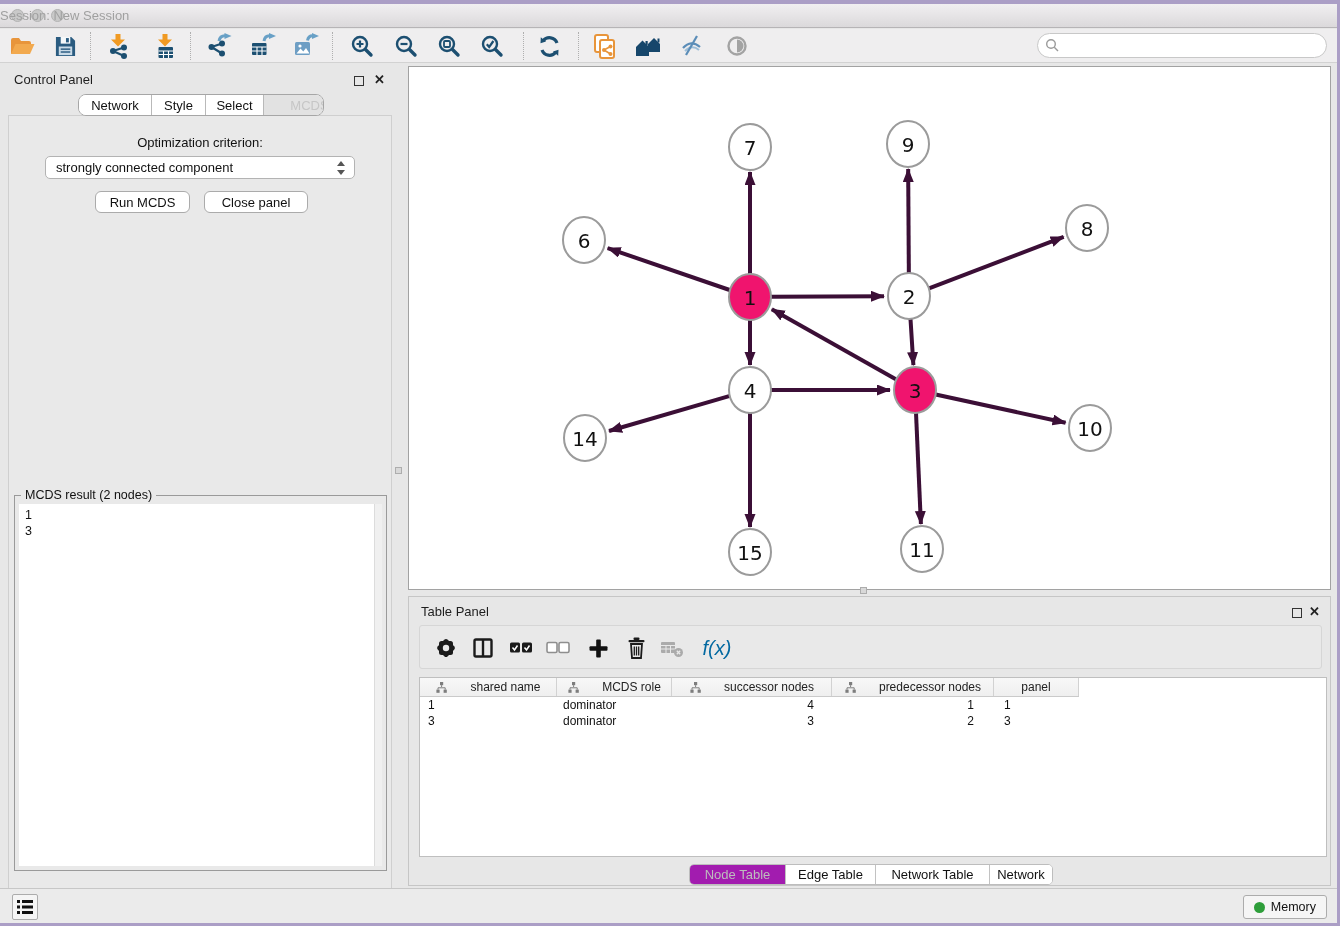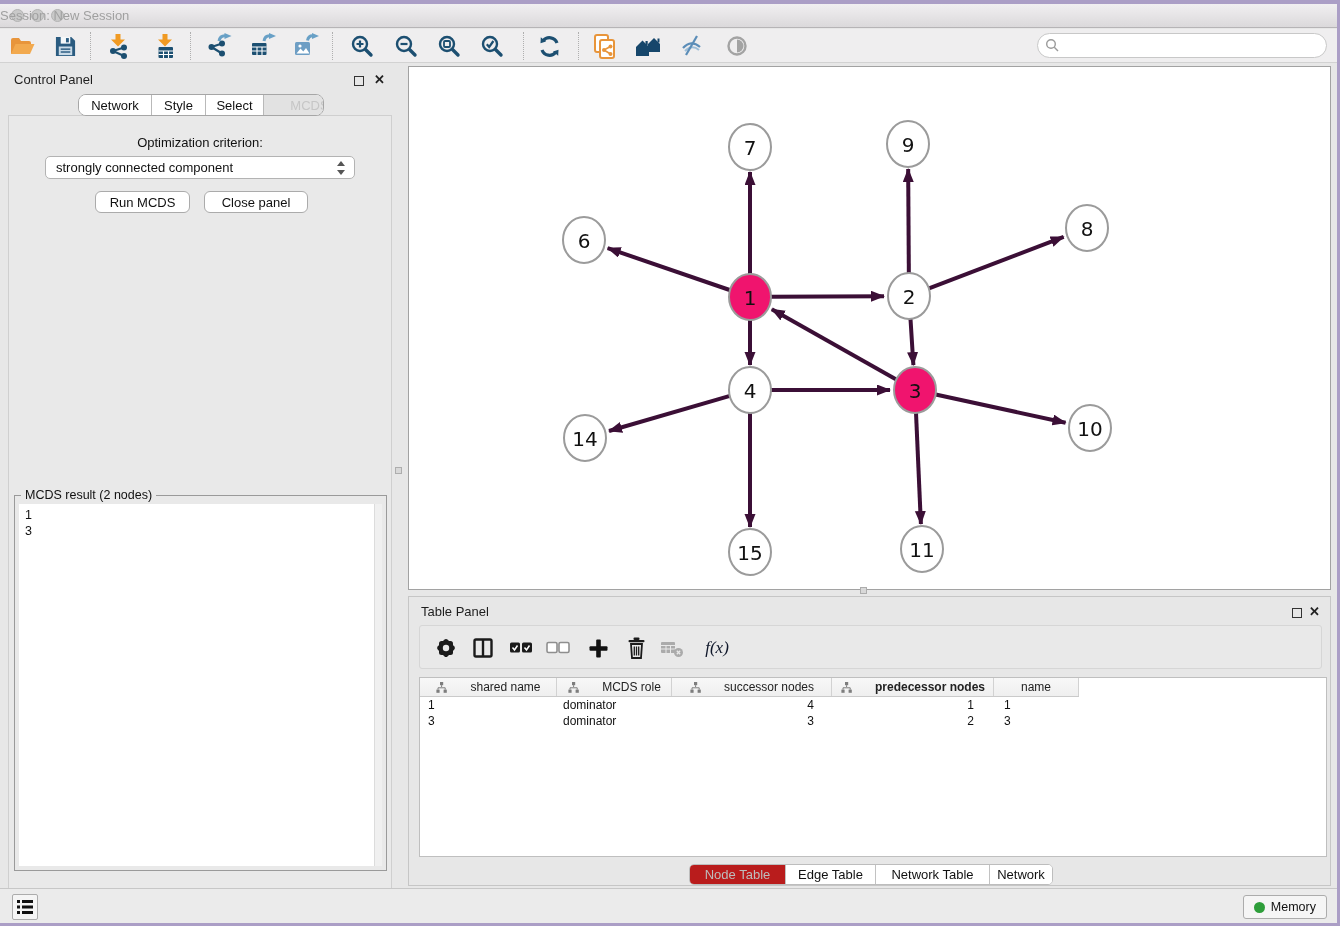--- a/index.html
+++ b/index.html
@@ -53,30 +53,30 @@
     background:linear-gradient(#EFEDEF,#DFDDDF); border-bottom:1px solid #B4B4B4; }
   .net-title { position:absolute; width:100%; top:3px; text-align:center; font-size:13px; color:#262626; }
   .light { position:absolute; top:5px; width:12px; height:12px; border-radius:50%; font-size:10px; line-height:11px; text-align:center; }
   .graph-svg { position:absolute; left:0; top:22px; }
 
   
   .tablepanel { position:absolute; left:408px; top:592px; width:923px; height:290px; background:#E7E7E7; border:1px solid #C6C6C6; }
   .tp-title { position:absolute; left:12px; top:7px; font-size:13px; color:#1E1E1E; }
   .tp-toolbar { position:absolute; left:10px; top:28px; width:903px; height:44px; background:#E9E9E9; border:1px solid #D6D6D6; border-radius:3px; }
   .tp-btn { position:absolute; top:7px; width:30px; height:30px; display:flex; align-items:center; justify-content:center; }
-  .fx { font-family:Liberation Serif, serif; font-style:italic; font-size:17px; color:#0f172a; }
+  .fx { font-family:Liberation Sans, sans-serif; font-style:italic; font-size:20px; color:#0369a1; }
   .table { position:absolute; left:10px; top:80px; width:908px; height:180px; background:#fff; border:1px solid #BFBFBF; }
   .thead { position:absolute; left:0; top:0; height:19px; display:flex; background:linear-gradient(#F8F8F8,#EFEFEF); border-bottom:1px solid #CACACA; }
   .th { display:flex; align-items:center; justify-content:center; gap:22px; font-size:12px; color:#222; border-right:1px solid #D2D2D2; }
   .trow { position:absolute; left:0; display:flex; height:16px; }
   .td { font-size:12px; color:#111; line-height:16px; white-space:nowrap; overflow:hidden; }
   .bottom-tabs { position:absolute; left:280px; top:267px; display:flex; height:21px; border:1px solid #BDBDBD; border-radius:5px; overflow:hidden; background:#fff; }
   .btab { display:flex; align-items:center; justify-content:center; font-size:13px; color:#111; background:#fff; border-right:1px solid #C2C2C2; }
   .btab:last-child { border-right:none; }
-  .btab.selected { background:#b91c1c; color:#BDBDBD; }
+  .btab.selected { background:#a21caf; color:#BDBDBD; }
 
   
   .statusbar { position:absolute; left:0; top:884px; width:100%; height:35px; background:#EBEBEB; border-top:1px solid #C7C7C7; }
   .sb-left-btn { position:absolute; left:12px; top:5px; width:26px; height:26px; background:#F5F5F5; border:1px solid #ACACAC; border-radius:2px; display:flex; align-items:center; justify-content:center; }
   .sb-mem-btn { position:absolute; right:10px; top:6px; height:24px; padding:0 10px; background:#F5F5F5; border:1px solid #ACACAC; border-radius:3px; display:flex; align-items:center; gap:6px; font-size:12.5px; color:#111; }
   .mem-dot { width:11px; height:11px; border-radius:50%; background:#2E9E3A; }
 
   .split-handle { position:absolute; width:7px; height:7px; background:#D8D8D8; border:1px solid #ADADAD; }
 </style>
 </head>
@@ -390,31 +390,31 @@
           </div>
           <div class="th" style="width: 160px;">
             <svg width="13" height="13" viewBox="0 0 13 13">
               <rect x="5" y="1" width="3.2" height="3.2" fill="#7D7D7D"></rect>
               <path d="M6.6 4.2 V6 M3 8.6 V6.8 H10.2 V8.6" stroke="#7D7D7D" stroke-width="1" fill="none"></path>
               <rect x="1.4" y="8.6" width="3.2" height="3.2" fill="#7D7D7D"></rect>
               <rect x="8.6" y="8.6" width="3.2" height="3.2" fill="#7D7D7D"></rect>
             </svg>
             <span>successor nodes</span>
           </div>
-          <div class="th" style="width: 162px; font-weight: bold;">
+          <div class="th" style="width: 162px;">
             <svg width="13" height="13" viewBox="0 0 13 13">
               <rect x="5" y="1" width="3.2" height="3.2" fill="#7D7D7D"></rect>
               <path d="M6.6 4.2 V6 M3 8.6 V6.8 H10.2 V8.6" stroke="#7D7D7D" stroke-width="1" fill="none"></path>
               <rect x="1.4" y="8.6" width="3.2" height="3.2" fill="#7D7D7D"></rect>
               <rect x="8.6" y="8.6" width="3.2" height="3.2" fill="#7D7D7D"></rect>
             </svg>
             <span>predecessor nodes</span>
           </div>
           <div class="th" style="width: 85px;">
-            <span>name</span>
+            <span>panel</span>
           </div>
         </div>
       <div id="tbody">
           <div class="trow" style="top: 19px;">
             <div class="td" style="width: 137px; text-align: left; padding: 0px 0px 0px 8px;">1</div>
             <div class="td" style="width: 115px; text-align: left; padding: 0px 0px 0px 6px;">dominator</div>
             <div class="td" style="width: 160px; text-align: right; padding: 0px 18px 0px 0px;">4</div>
             <div class="td" style="width: 162px; text-align: right; padding: 0px 20px 0px 0px;">1</div>
             <div class="td" style="width: 85px; text-align: left; padding: 0px 0px 0px 10px;">1</div>
           </div>

